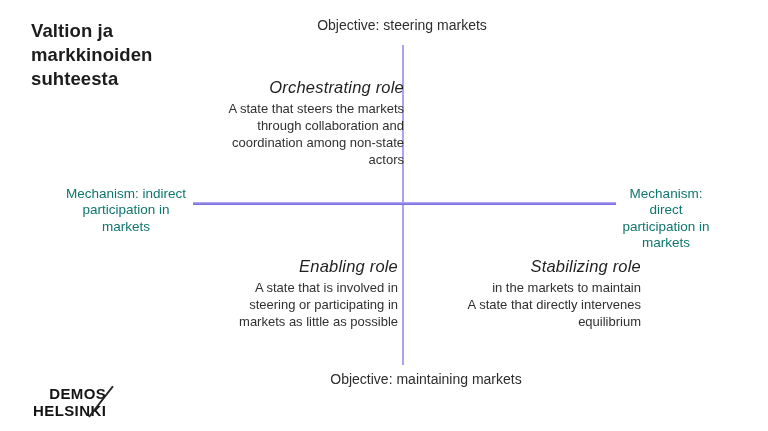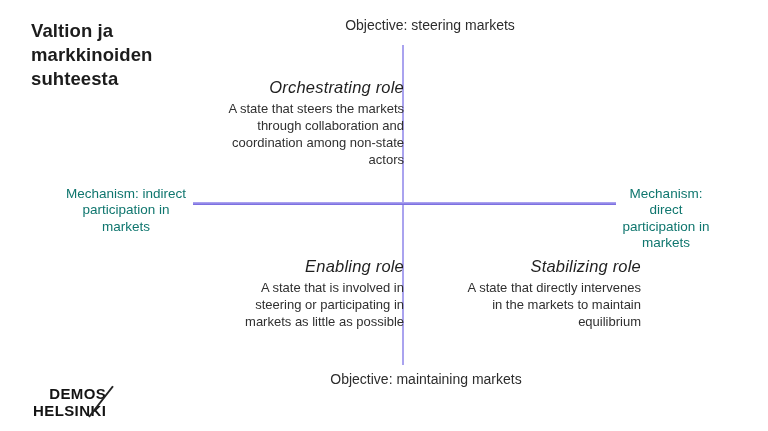--- a/index.html
+++ b/index.html
@@ -23,36 +23,36 @@
     background:#aaa3ef;
   }
   .axis-h{
     position:absolute;left:193px;top:202px;width:423px;height:2.5px;
     background:linear-gradient(to bottom,#b5aef2,#7164de);
   }
   .obj-label{
     position:absolute;transform:translateX(-50%);
     font-size:14px;color:#2d2d2d;white-space:nowrap;
   }
-  .obj-top{left:402px;top:17px;margin-left:28px;}
+  .obj-top{left:402px;top:17px;}
   .obj-bottom{left:426px;top:371px;}
   .mech-label{
     position:absolute;transform:translateX(-50%);
     font-size:13.5px;line-height:1.22;text-align:center;color:#0f766e;
   }
   .mech-label span{display:block;}
   .mech-left{left:126px;top:186px;}
   .mech-right{left:666px;top:186px;}
   .quadrant{
     position:absolute;transform:translateX(-50%);
     text-align:right;width:240px;
   }
   .q-top-left{left:284px;top:78px;}
   .q-top-right{left:522px;top:78px;}
-  .q-bottom-left{left:284px;top:257px;}
+  .q-bottom-left{left:278px;top:257px;}
   .q-bottom-right{left:521px;top:257px;}
   .q-title{
     font-style:italic;font-size:16.5px;font-weight:500;
     color:#1f1f1f;margin-bottom:3px;letter-spacing:0.2px;
   }
   .q-desc{font-size:13px;line-height:1.32;color:#303030;}
   .q-desc span{display:block;}
   .logo{
     position:absolute;left:33px;top:386px;
     font-size:15px;font-weight:700;line-height:1.1;
@@ -109,22 +109,22 @@
     <div class="q-desc">
       <span>A state that is involved in</span>
       <span>steering or participating in</span>
       <span>markets as little as possible</span>
     </div>
   </div>
 
   <div class="quadrant q-bottom-right">
     <div class="q-title">Stabilizing role</div>
     <div class="q-desc">
+      <span>in the markets to maintain</span>
       <span>A state that directly intervenes</span>
-      <span>in the markets to maintain</span>
       <span>equilibrium</span>
     </div>
   </div>
 
   <div class="logo">
     <span>DEMOS</span>
     <span>HELSINKI</span>
   </div>
   <div class="logo-slash"></div>
 

